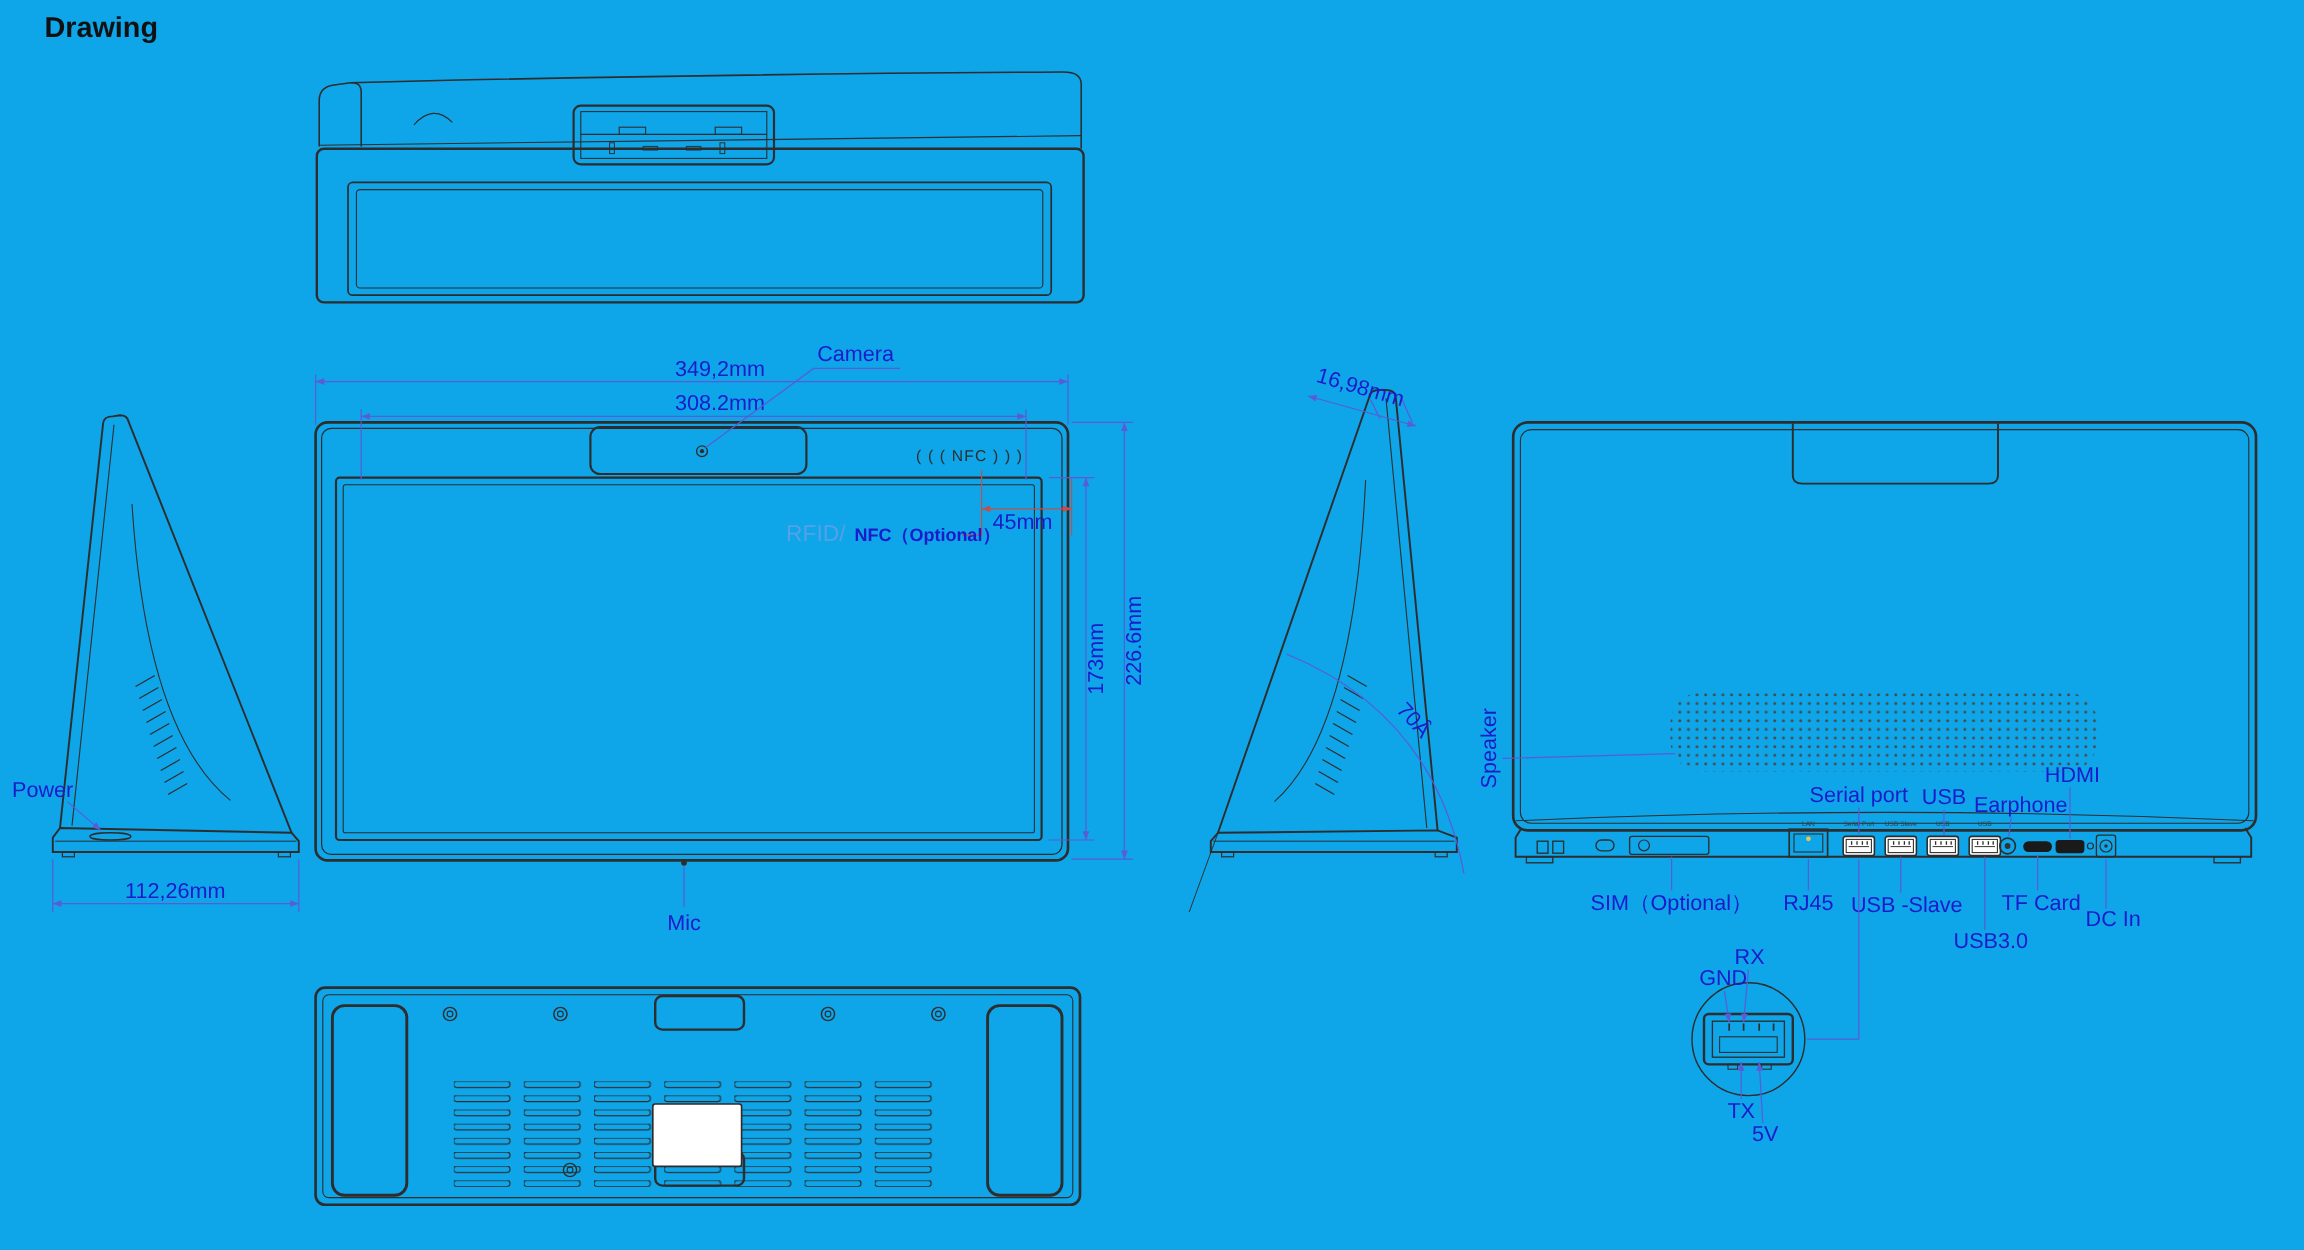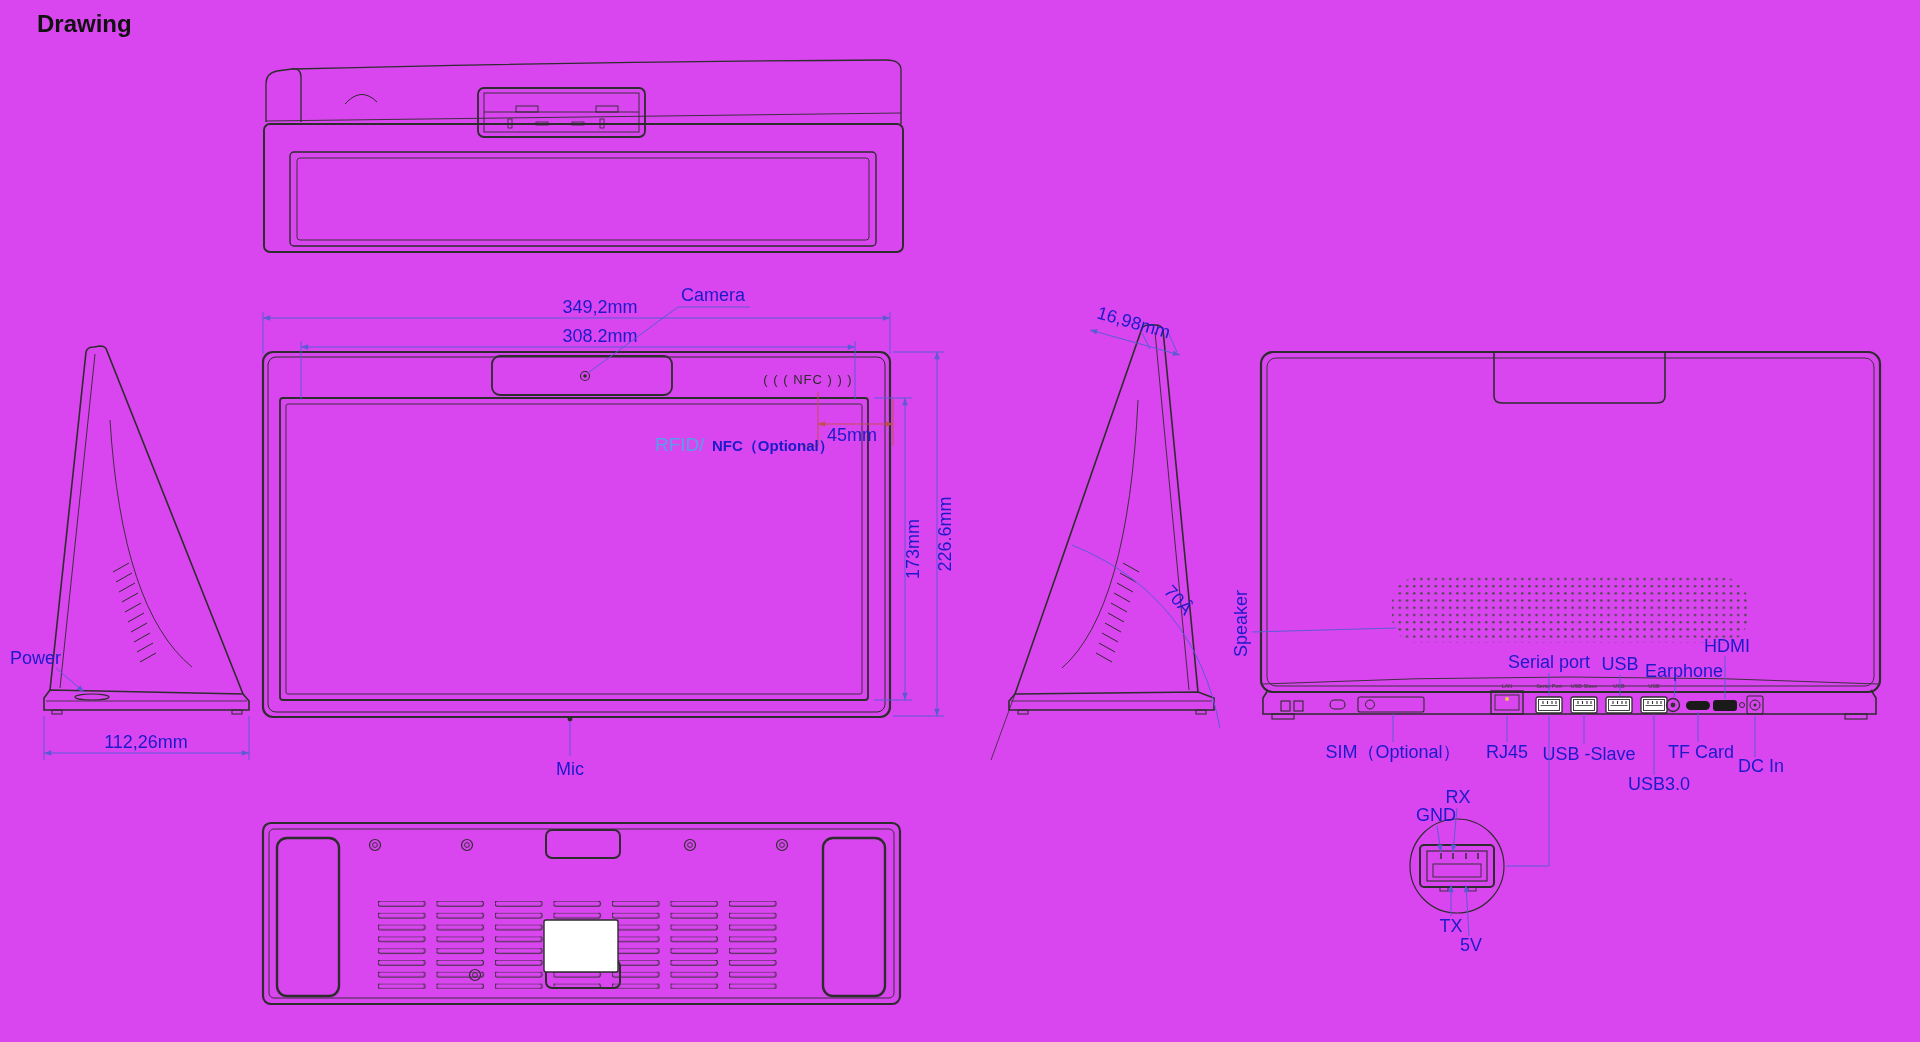--- a/index.html
+++ b/index.html
@@ -1,16 +1,16 @@
 <!DOCTYPE html>
 <html><head>
 <meta charset="utf-8">
 <style>
   html,body{margin:0;padding:0;background:#fff;}
-  .stage{position:relative;width:1920px;height:1042px;background:#d946ef;overflow:hidden;
+  .stage{position:relative;width:1920px;height:1042px;background:#0ea5e9;overflow:hidden;
          font-family:"Liberation Sans",sans-serif;}
   .page-title{position:absolute;left:37px;top:10px;font-size:24px;font-weight:bold;color:#111;}
   svg text{font-family:"Liberation Sans",sans-serif;}
   .bl{fill:#1b1bcb;font-size:18px;}
   .bls{fill:#1b1bcb;font-size:15px;font-weight:bold;}
   .blt{fill:#1b1bcb;font-size:18px;}
   .lt{fill:#55a0e8;font-size:19px;}
   .tiny{fill:#3a3a3a;font-size:5.5px;}
   .nfc{fill:#2d2d2d;font-size:13px;letter-spacing:1px;}
   .ln{stroke:#2d2d2d;fill:none;}

